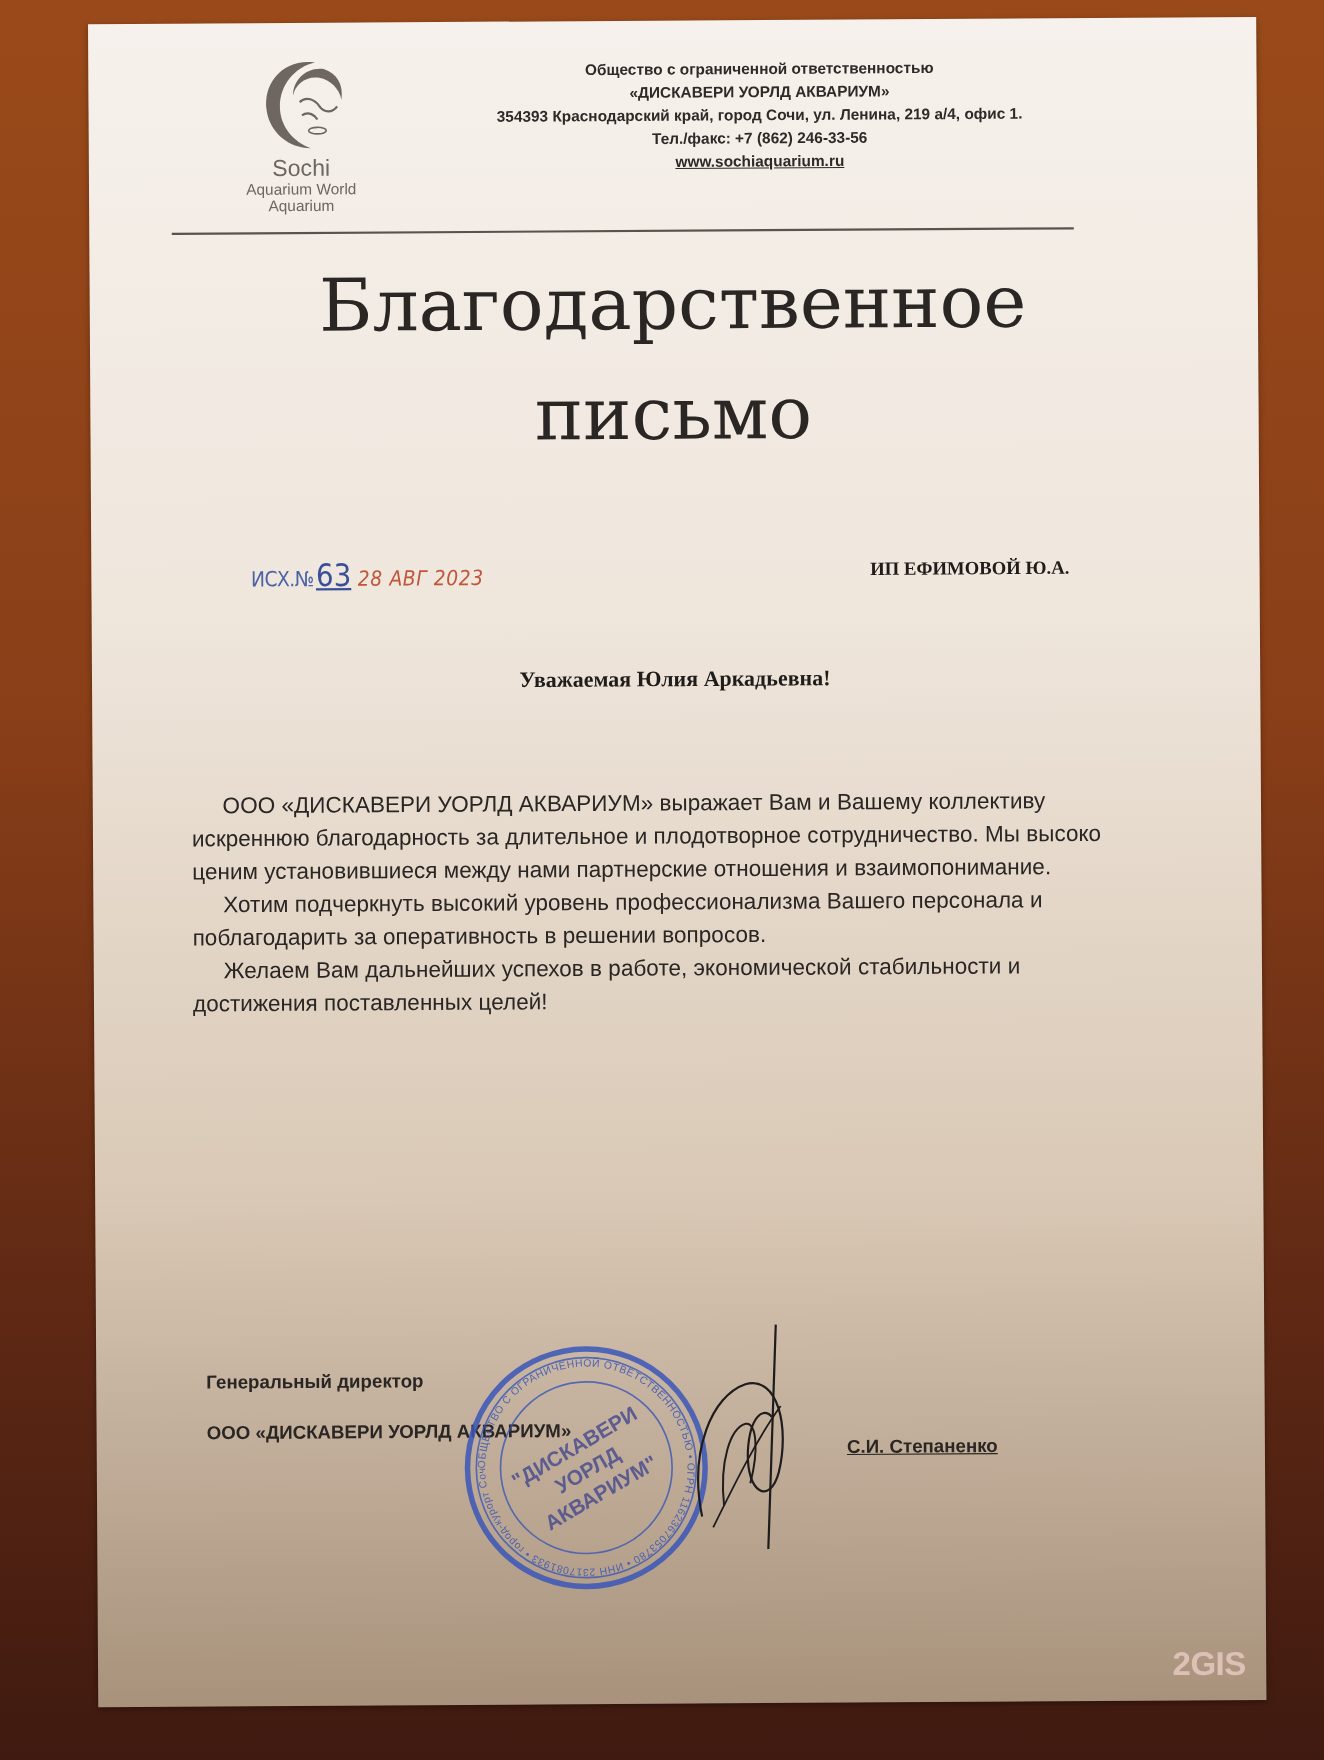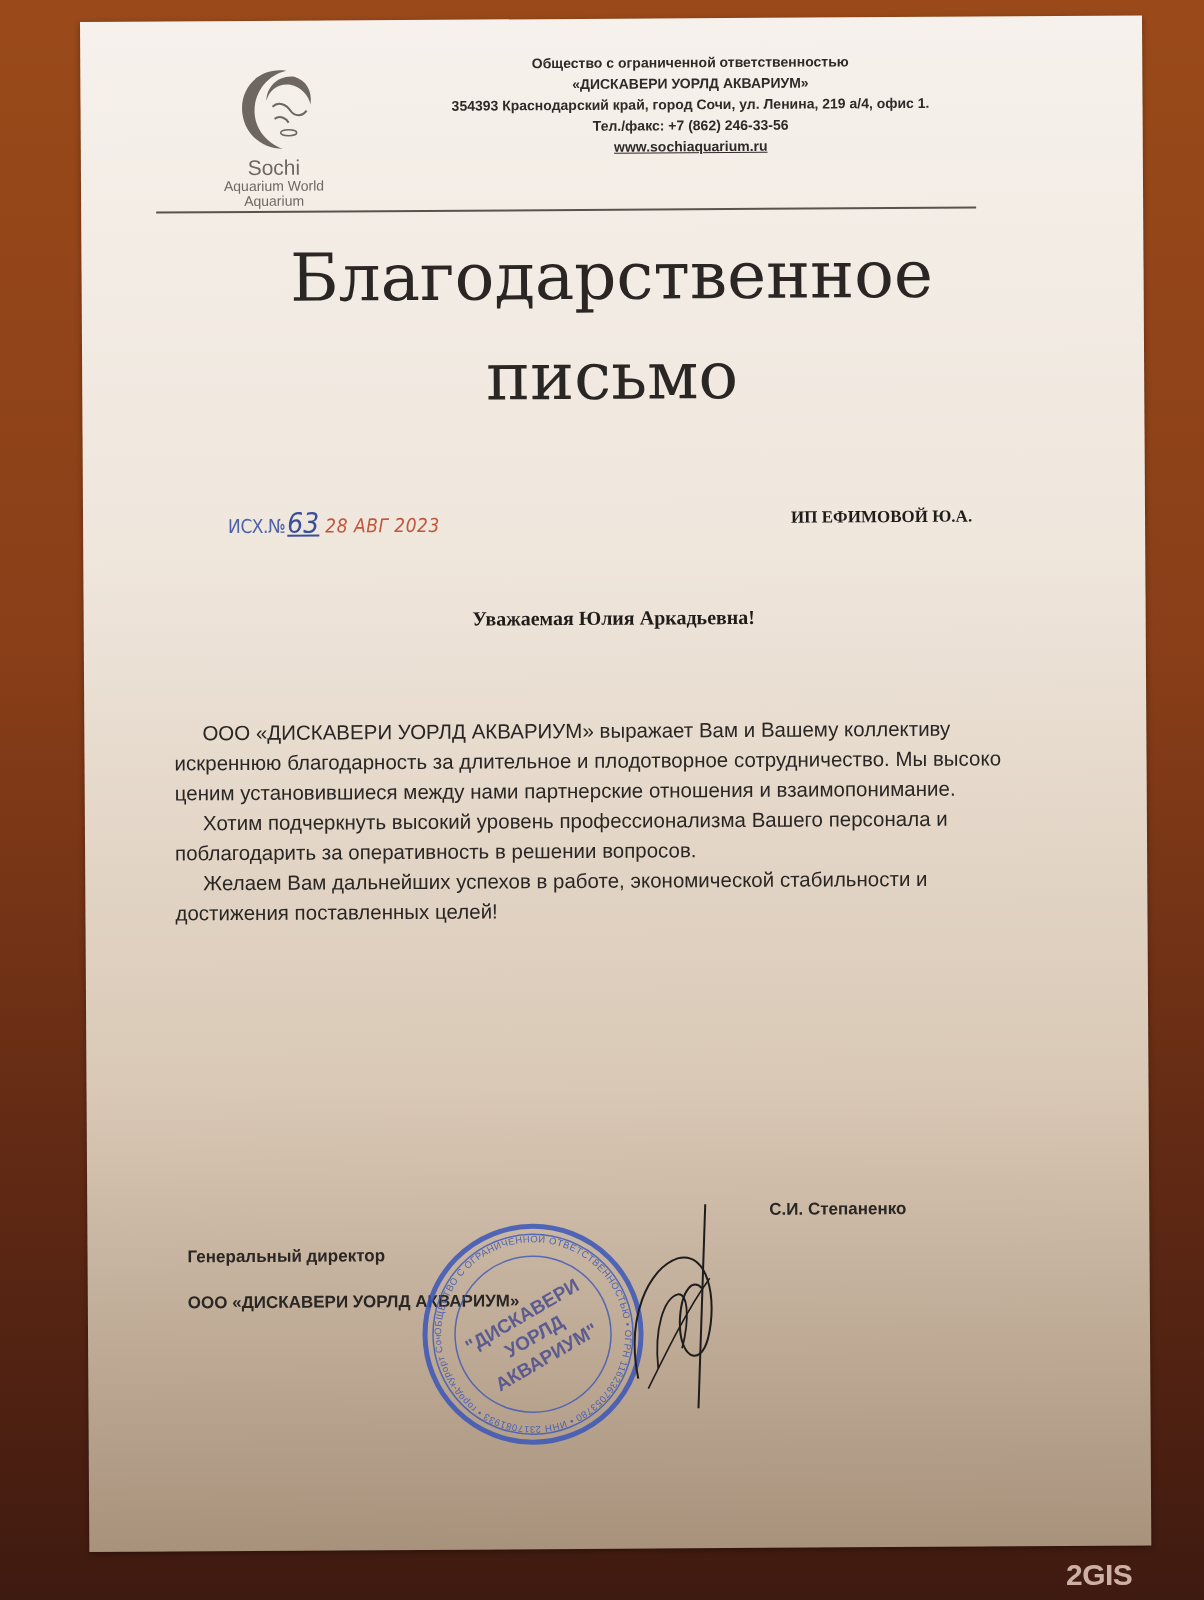--- a/index.html
+++ b/index.html
@@ -9,49 +9,49 @@
     font-family: "Liberation Sans", sans-serif;
   }
   .paper {
     position: absolute; left: 80px; top: 22px; width: 1062px; height: 1530px;
     background: linear-gradient(180deg, #f6f1ec 0%, #efe6dc 35%, #d9c8b5 70%, #a8927c 100%);
     transform: rotate(-0.35deg);
     transform-origin: top left;
     box-shadow: 0 2px 6px rgba(0,0,0,0.35);
   }
   .abs { position: absolute; }
-  .logo { left: 118px; top: 42px; width: 150px; text-align: center; color: #6e6661; }
+  .logo { left: 118px; top: 28px; width: 150px; text-align: center; color: #6e6661; }
   .logo svg { display: block; margin: 0 auto; }
   .logo-sochi { font-size: 21px; line-height: 22px; margin-top: 2px; }
   .logo-sub { font-size: 14px; line-height: 15px; }
   .org { left: 290px; top: 34px; width: 640px; text-align: center; color: #2e2a28;
          font-family: "Liberation Sans", sans-serif; font-weight: bold; font-size: 14px; line-height: 21px; }
   .org .url { text-decoration: underline; }
   .rule { left: 75px; top: 190px; width: 820px; height: 2px; background: #5a524c; }
   .title { left: 90px; width: 880px; text-align: center; color: #2a2624;
            font-family: "DejaVu Serif", serif; }
   .title1 { top: 218px; font-size: 66px; line-height: 80px; }
   .title2 { top: 318px; font-size: 66px; line-height: 80px; }
   .reg { left: 145px; top: 486px; font-family: "DejaVu Sans Condensed", "DejaVu Sans", sans-serif; font-size: 19px; }
   .reg .lbl { color: #4d63a8; letter-spacing: -0.5px; text-align: center; }
-  .reg .num { color: #3a4f9a; font-style: italic; font-size: 28px; text-decoration: underline; margin: 0 6px 10px 2px; }
+  .reg .num { color: #3a4f9a; font-size: 28px; text-decoration: underline; margin: 0 6px 10px 2px; }
   .reg .date { color: #c0573a; letter-spacing: 0.5px; font-style: italic; }
   .addressee { left: 708px; top: 490px; font-family: "Liberation Serif", serif; font-weight: bold; font-size: 17px; color: #1f1c1a; }
   .salutation { left: 90px; width: 880px; text-align: center; top: 588px;
                 font-family: "Liberation Serif", serif; font-weight: bold; font-size: 20px; color: #1f1c1a; }
   .body-text { left: 90px; top: 697px; width: 860px; color: #2a2624;
                font-family: "Liberation Sans", sans-serif; font-size: 20.5px; line-height: 30px; }
   .body-text p { margin: 0; text-indent: 28px; }
   .signblock { color: #2a2624; font-family: "Liberation Sans", sans-serif; font-weight: bold; font-size: 17px; }
   .sign-role { left: 100px; top: 1226px; }
   .sign-org { left: 100px; top: 1272px; }
-  .sign-name { left: 682px; top: 1182px; }
+  .sign-name { left: 682px; top: 1288px; text-decoration: underline; }
   .stamp { left: 330px; top: 1200px; width: 230px; height: 230px; }
   .signature { left: 530px; top: 1180px; width: 110px; height: 220px; }
-  .watermark { left: 1066px; top: 1558px; color: #e6c9c0; font-family: "Liberation Sans", sans-serif;
+  .watermark { left: 1066px; top: 1497px; color: #e6c9c0; font-family: "Liberation Sans", sans-serif;
                font-weight: bold; font-size: 30px; letter-spacing: -0.5px; opacity: 0.85; }
 </style>
 </head>
 <body>
 
 <div class="paper">
 
   <div class="abs logo">
     <svg width="90" height="92" viewBox="0 0 90 92">
       <path d="M58 8 C30 4 10 26 14 52 C17 72 34 86 54 86 C38 80 26 66 26 48 C26 28 40 12 58 8 Z" fill="#6e6661"></path>

